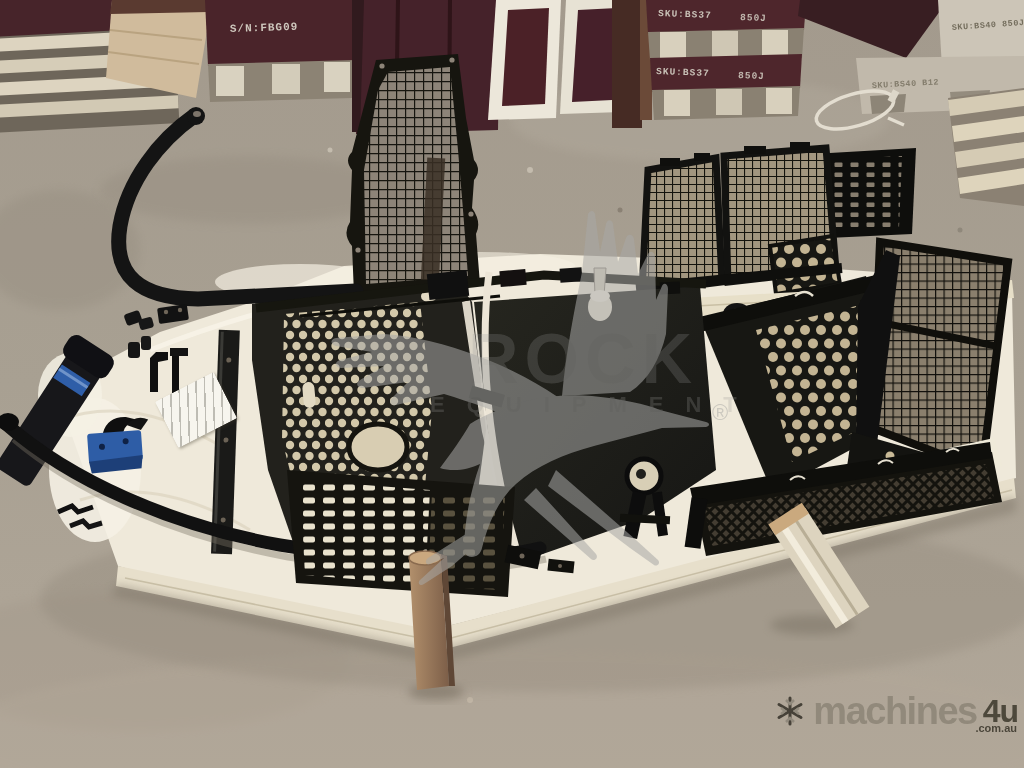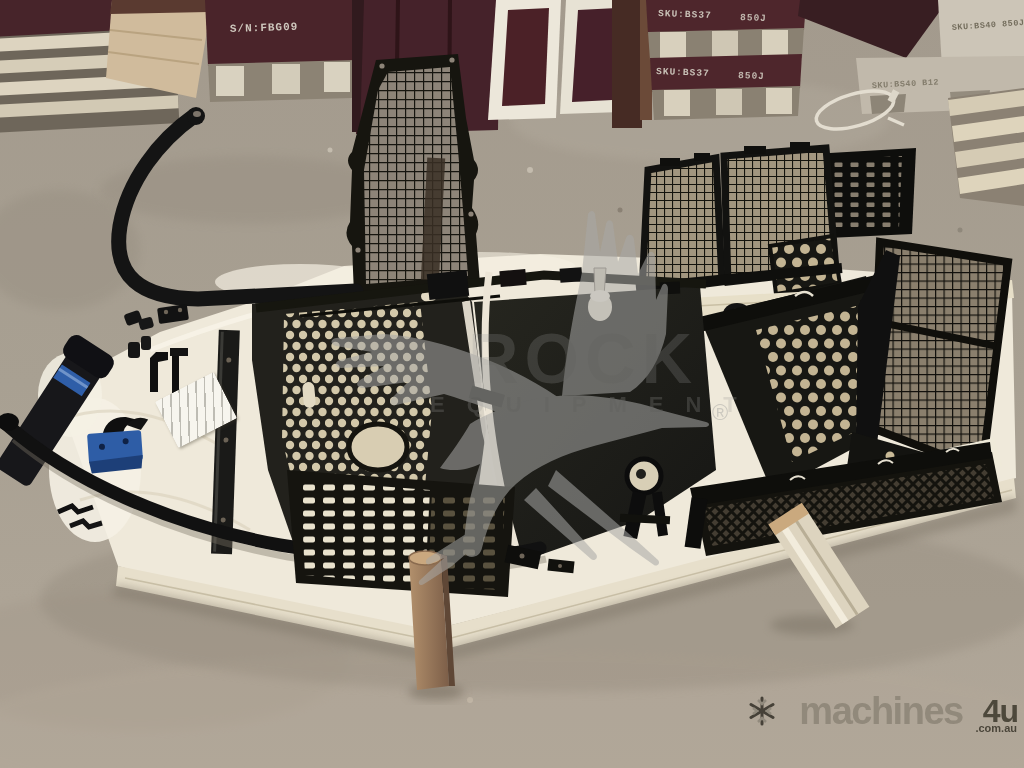--- a/index.html
+++ b/index.html
@@ -9,21 +9,21 @@
   text.stencil{font-family:"Liberation Mono",monospace;letter-spacing:1px;font-weight:bold;}
   text.stencil-dark{font-family:"Liberation Mono",monospace;letter-spacing:.5px;font-weight:bold;}
   text.wm-word{font-family:"Liberation Sans",sans-serif;font-weight:800;}
   .packing-label{position:absolute;left:163px;top:384px;width:66px;height:52px;
       background:#f7f5ee;border-radius:2px;transform:rotate(-27deg);
       box-shadow:1px 2px 3px rgba(60,55,40,.35);
       background-image:repeating-linear-gradient(115deg,transparent 0 7px,rgba(120,118,108,.45) 7px 8.5px);
       background-size:100% 100%;}
   .m4u{position:absolute;left:722px;top:692px;width:296px;display:flex;
        flex-direction:column;align-items:flex-end;opacity:.93;}
-  .m4u-row{display:flex;align-items:center;gap:20px;}
+  .m4u-row{display:flex;align-items:center;gap:6px;}
   .m4u-brand{font-size:38px;font-weight:bold;color:#8f8779;letter-spacing:-1.5px;line-height:1;}
   .m4u-suffix{font-size:32px;font-weight:bold;color:#464135;letter-spacing:-1px;line-height:1;}
   .m4u-tld{font-size:11px;font-weight:bold;color:#433e33;margin-top:-7px;margin-right:1px;line-height:1;}
 </style>
 </head>
 <body>
 
 <div class="scene">
 
 <svg class="layer" width="1024" height="768" viewBox="0 0 1024 768">

